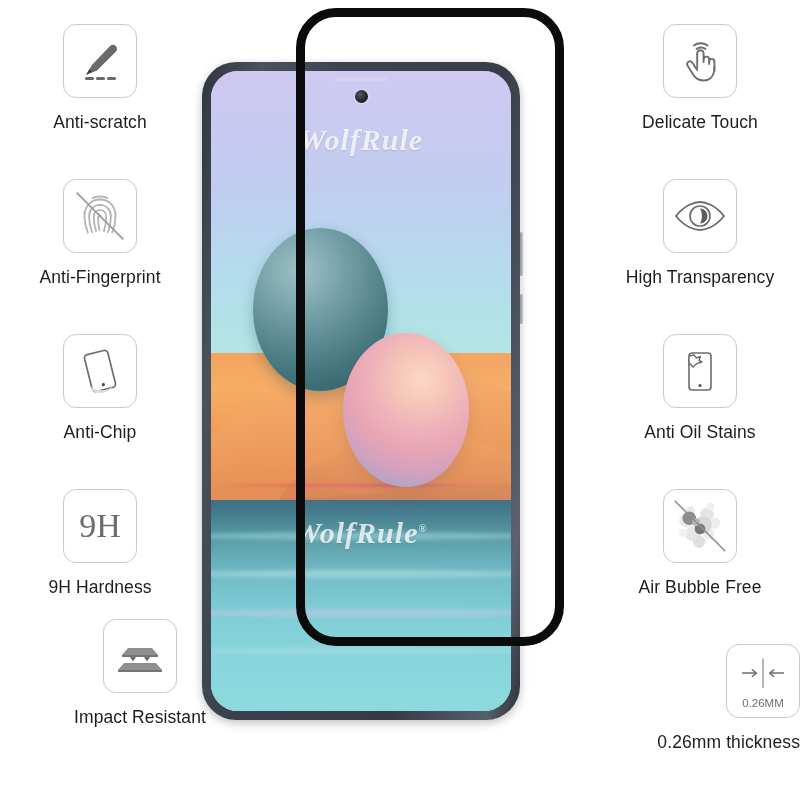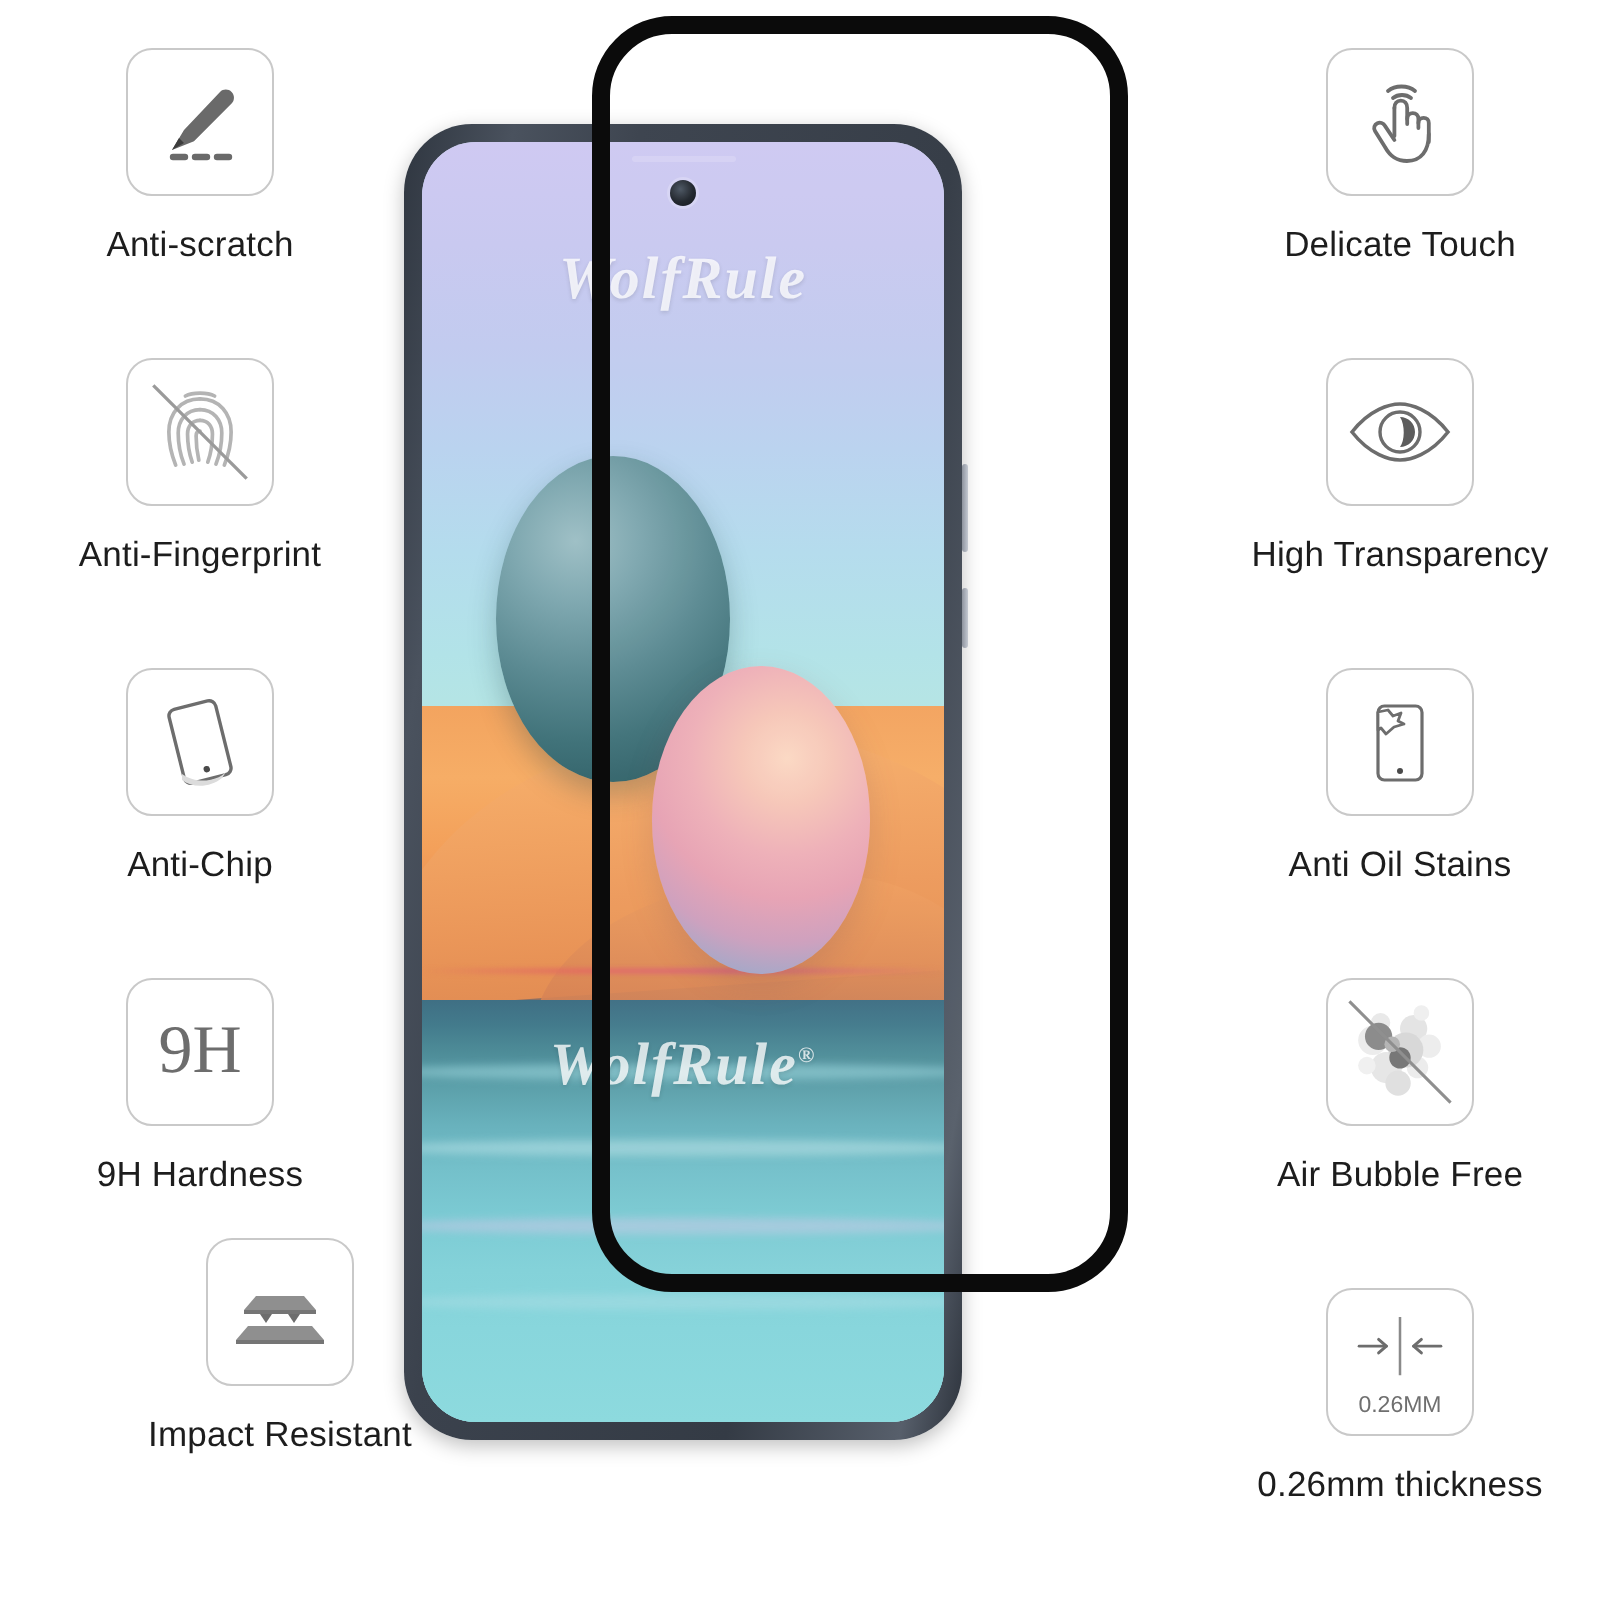--- a/index.html
+++ b/index.html
@@ -87,21 +87,21 @@
     position: absolute;
     left: 196px;
     top: 14px;
     width: 330px;
     height: 706px;
   }
   .phone-body {
     position: absolute;
     left: 6px;
     top: 48px;
-    width: 279px;
+    width: 318px;
     height: 658px;
     border-radius: 34px;
     background: linear-gradient(100deg,#2f3640 0%,#4a525e 14%,#3b424d 30%,#343b45 70%,#575f6b 92%,#2c323b 100%);
     box-shadow: 0 3px 10px rgba(0,0,0,0.25);
   }
   .phone-screen {
     position: absolute;
     left: 9px;
     top: 9px;
     right: 9px;
@@ -427,21 +427,21 @@
       <div class="icon-box">
         <svg width="56" height="56" viewBox="0 0 56 56">
           <rect x="17" y="10" width="22" height="37" rx="3.2" ry="3.2" fill="#ffffff" stroke="#6d6d6d" stroke-width="1.6"></rect>
           <circle cx="28" cy="42.5" r="1.5" fill="#4a4a4a"></circle>
           <path d="M17 13 L22 12 L24.5 15 L28.5 13.5 L27 17.5 L30 19 L25 20.5 L21 24 L18.5 21 L17 22 Z" fill="#ffffff" stroke="#6d6d6d" stroke-width="1.4" stroke-linejoin="round"></path>
         </svg>
       </div>
       <div class="feature-label">Anti Oil Stains</div>
     </div>
 
-    <div class="feature" style="top:644px;">
+    <div class="feature" style="top:644px;align-items:flex-end;">
       <div class="icon-box">
         <svg width="74" height="56" viewBox="0 0 74 56" style="margin-bottom:10px;">
           <line x1="37" y1="10" x2="37" y2="40" stroke="#8a8a8a" stroke-width="1.3"></line>
           <g stroke="#6d6d6d" stroke-width="1.5" fill="none" stroke-linecap="round" stroke-linejoin="round">
             <line x1="16" y1="25" x2="30" y2="25"></line>
             <polyline points="26,21.5 30,25 26,28.5"></polyline>
             <line x1="58" y1="25" x2="44" y2="25"></line>
             <polyline points="48,21.5 44,25 48,28.5"></polyline>
           </g>
         </svg>

